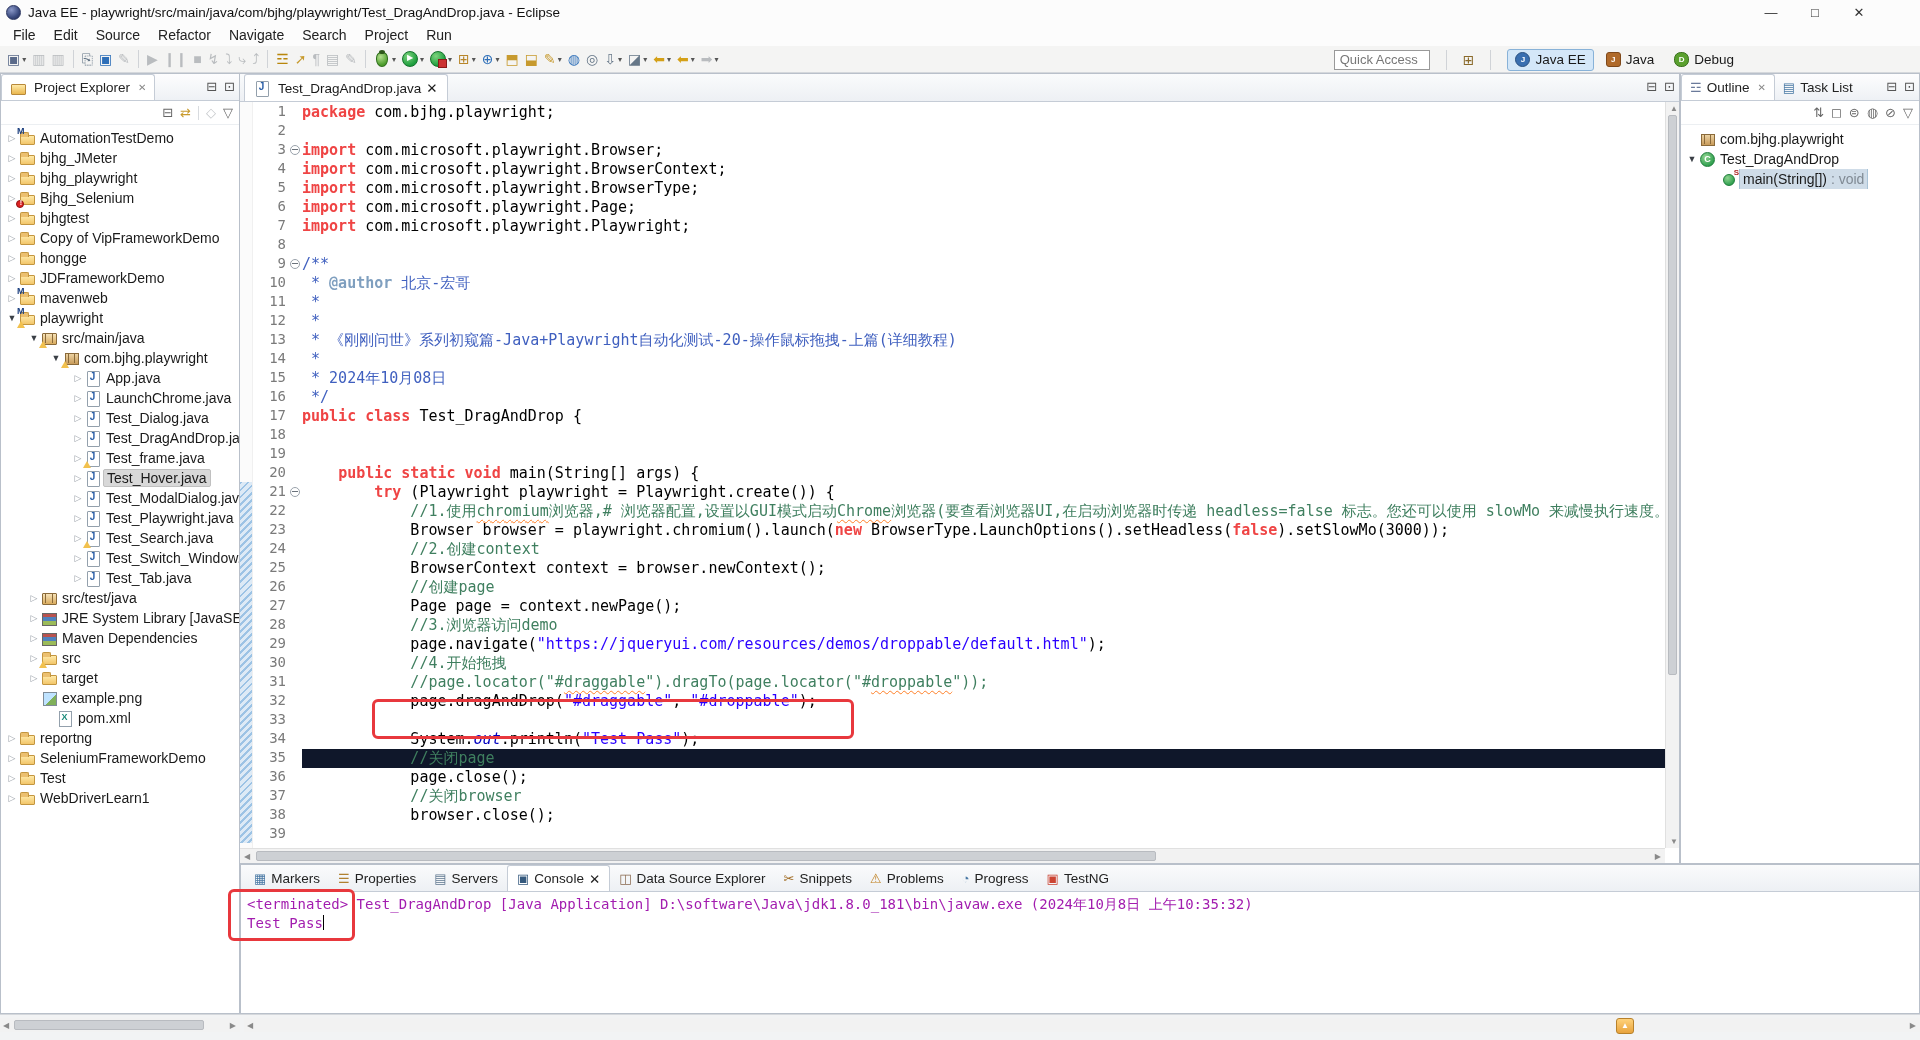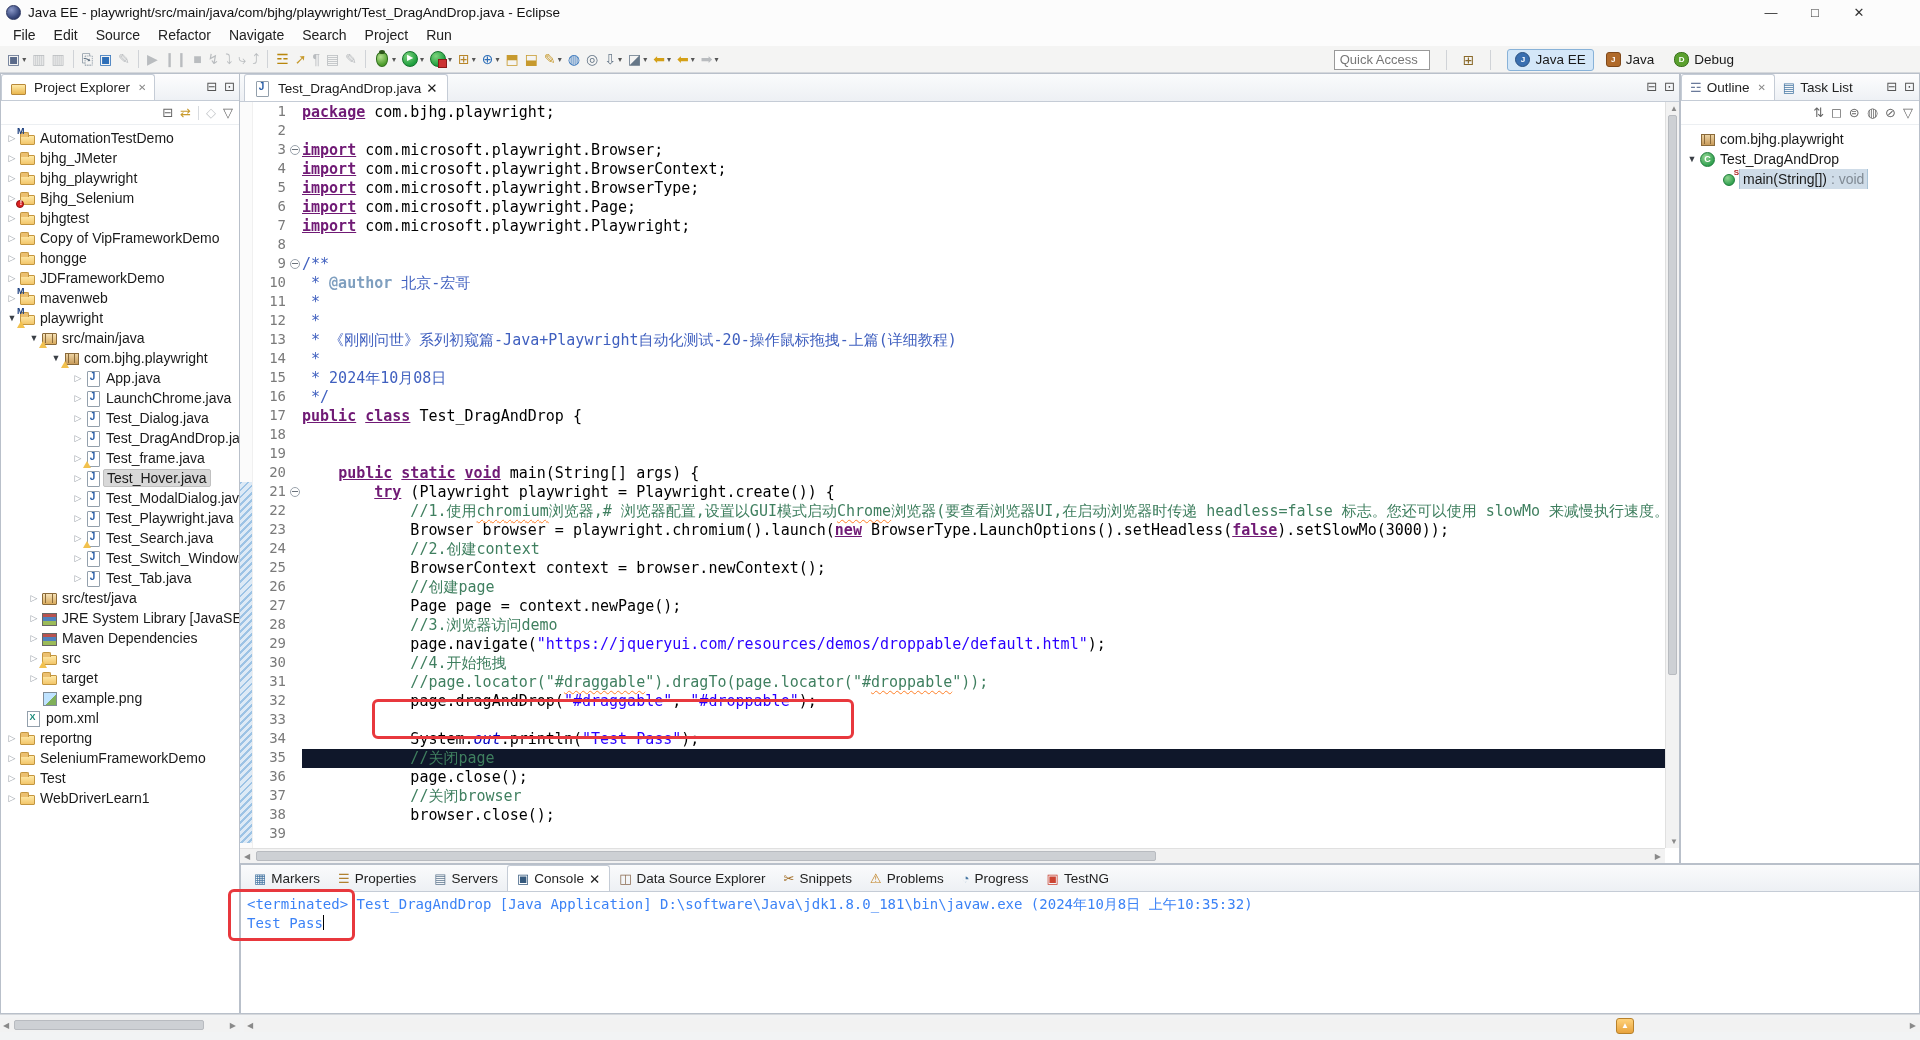--- a/index.html
+++ b/index.html
@@ -96,21 +96,21 @@
   #annot-col { position:absolute; left:0; top:0; bottom:0; width:13px; background:#fbfbfb; border-right:1px solid #f0f0f0; }
   #annot-hatch { position:absolute; left:0px; top:380px; width:12px; height:361px; background:repeating-linear-gradient(135deg,#9cc3e5 0 2px,#ddeaf6 2px 5px); }
   #line-nums { position:absolute; left:13px; top:0; width:36px; padding-top:1px; text-align:right; }
   .lnum { height:19px; line-height:19px; font:14px "DejaVu Sans Mono",monospace; color:#7a7a7a; padding-right:3px; }
   #fold-col { position:absolute; left:49px; top:0; width:13px; }
   .fold { position:absolute; left:1px; width:10px; height:10px; border:1px solid #9aa2ab; border-radius:50%; background:#fff; }
   .fold::after { content:""; position:absolute; left:1px; top:3px; width:6px; border-top:1px solid #6a727b; }
   #code-area { position:absolute; left:62px; top:0; right:0; bottom:0; padding-top:1px; }
   .cl { height:19px; line-height:19px; white-space:pre; font:15px "DejaVu Sans Mono",monospace; color:#000; }
   .cl.cur { background:#0f172a; }
-  .t-kw { color:#701a75; font-weight:bold;text-decoration:underline; }
+  .t-kw { color:#ef4444; font-weight:bold; }
   .t-def { color:#000; }
   .t-com { color:#3f7f5f; }
   .t-doc { color:#3f5fbf; }
   .t-tag { color:#7f9fbf; font-weight:bold; }
   .t-str { color:#2a00ff; }
   .t-sf { color:#0000c0; font-style:italic; }
   .w { text-decoration:underline; text-decoration-style:wavy; text-decoration-color:#ff7f27; text-decoration-thickness:1px; text-underline-offset:3px; }
   .vsb { position:absolute; right:0; top:28px; bottom:15px; width:14px; background:#f2f2f2; border-left:1px solid #e0e0e0; }
   .hsb { position:absolute; left:0; right:14px; bottom:0; height:15px; background:#f2f2f2; border-top:1px solid #e0e0e0; }
   .sb-arr { position:absolute; font-size:8px; color:#8a8a8a; }
@@ -121,21 +121,21 @@
   #ol-tree { position:absolute; left:0; top:53px; right:0; bottom:0; padding-top:2px; }
 
   
   #bottom { left:240px; top:864px; width:1680px; height:150px; }
   #bt-tabs { position:relative; height:27px; background:linear-gradient(#fafbfc,#edf0f4); border-bottom:1px solid #c5ccd6; display:flex; align-items:flex-end; padding-left:4px; }
   .btab { display:flex; align-items:center; gap:5px; height:26px; padding:0 9px; font-size:13.5px; color:#222; white-space:nowrap; }
   .btab.active { background:#fff; border:1px solid #c5ccd6; border-bottom:none; border-radius:3px 3px 0 0; }
   .btico { font-size:13px; }
   #bt-tools { position:absolute; right:6px; bottom:4px; display:flex; align-items:center; gap:9px; }
   #console-body { position:absolute; left:0; top:27px; right:0; bottom:0; background:#fff; padding:3px 0 0 6px; overflow:hidden; }
-  .con-line { font:14px "DejaVu Sans Mono",monospace; color:#3b82f6; height:19px; line-height:19px; white-space:pre; }
+  .con-line { font:14px "DejaVu Sans Mono",monospace; color:#a21caf; height:19px; line-height:19px; white-space:pre; }
   .caret { display:inline-block; width:1.5px; height:15px; background:#000; vertical-align:-2px; }
 
   
   #statusbar { position:absolute; left:0; top:1014px; width:1920px; height:26px; background:#f2f3f4; border-top:1px solid #d5d8dc; }
   .ssb { position:absolute; top:3px; height:14px; background:#f2f2f2; }
   #notif-icon { position:absolute; left:1616px; top:3px; width:18px; height:16px; background:linear-gradient(#ffd27a,#e8a33d); border:1px solid #b8812a; border-radius:3px; }
   #notif-icon::after { content:"▲"; position:absolute; left:4px; top:2px; font-size:8px; color:#fff; }
 
   
   .redbox { position:absolute; border:3px solid #e8383d; border-radius:6px; background:transparent; pointer-events:none; z-index:50; }
@@ -491,21 +491,21 @@
         <div class="trow" style="padding-left: 26px;">
           <span class="arr">▷</span>
           <span class="ico ico-folder"></span>
           <span class="tlabel-box"><span class="tlabel">target</span></span>
         </div>
         <div class="trow" style="padding-left: 26px;">
           <span class="arr"></span>
           <span class="ico ico-img"></span>
           <span class="tlabel-box"><span class="tlabel">example.png</span></span>
         </div>
-        <div class="trow" style="padding-left: 10px;">
+        <div class="trow" style="padding-left: 42px;">
           <span class="arr"></span>
           <span class="ico ico-xml"></span>
           <span class="tlabel-box"><span class="tlabel">pom.xml</span></span>
         </div>
         <div class="trow" style="padding-left: 4px;">
           <span class="arr">▷</span>
           <span class="ico ico-folder"></span>
           <span class="tlabel-box"><span class="tlabel">reportng</span></span>
         </div>
         <div class="trow" style="padding-left: 4px;">

